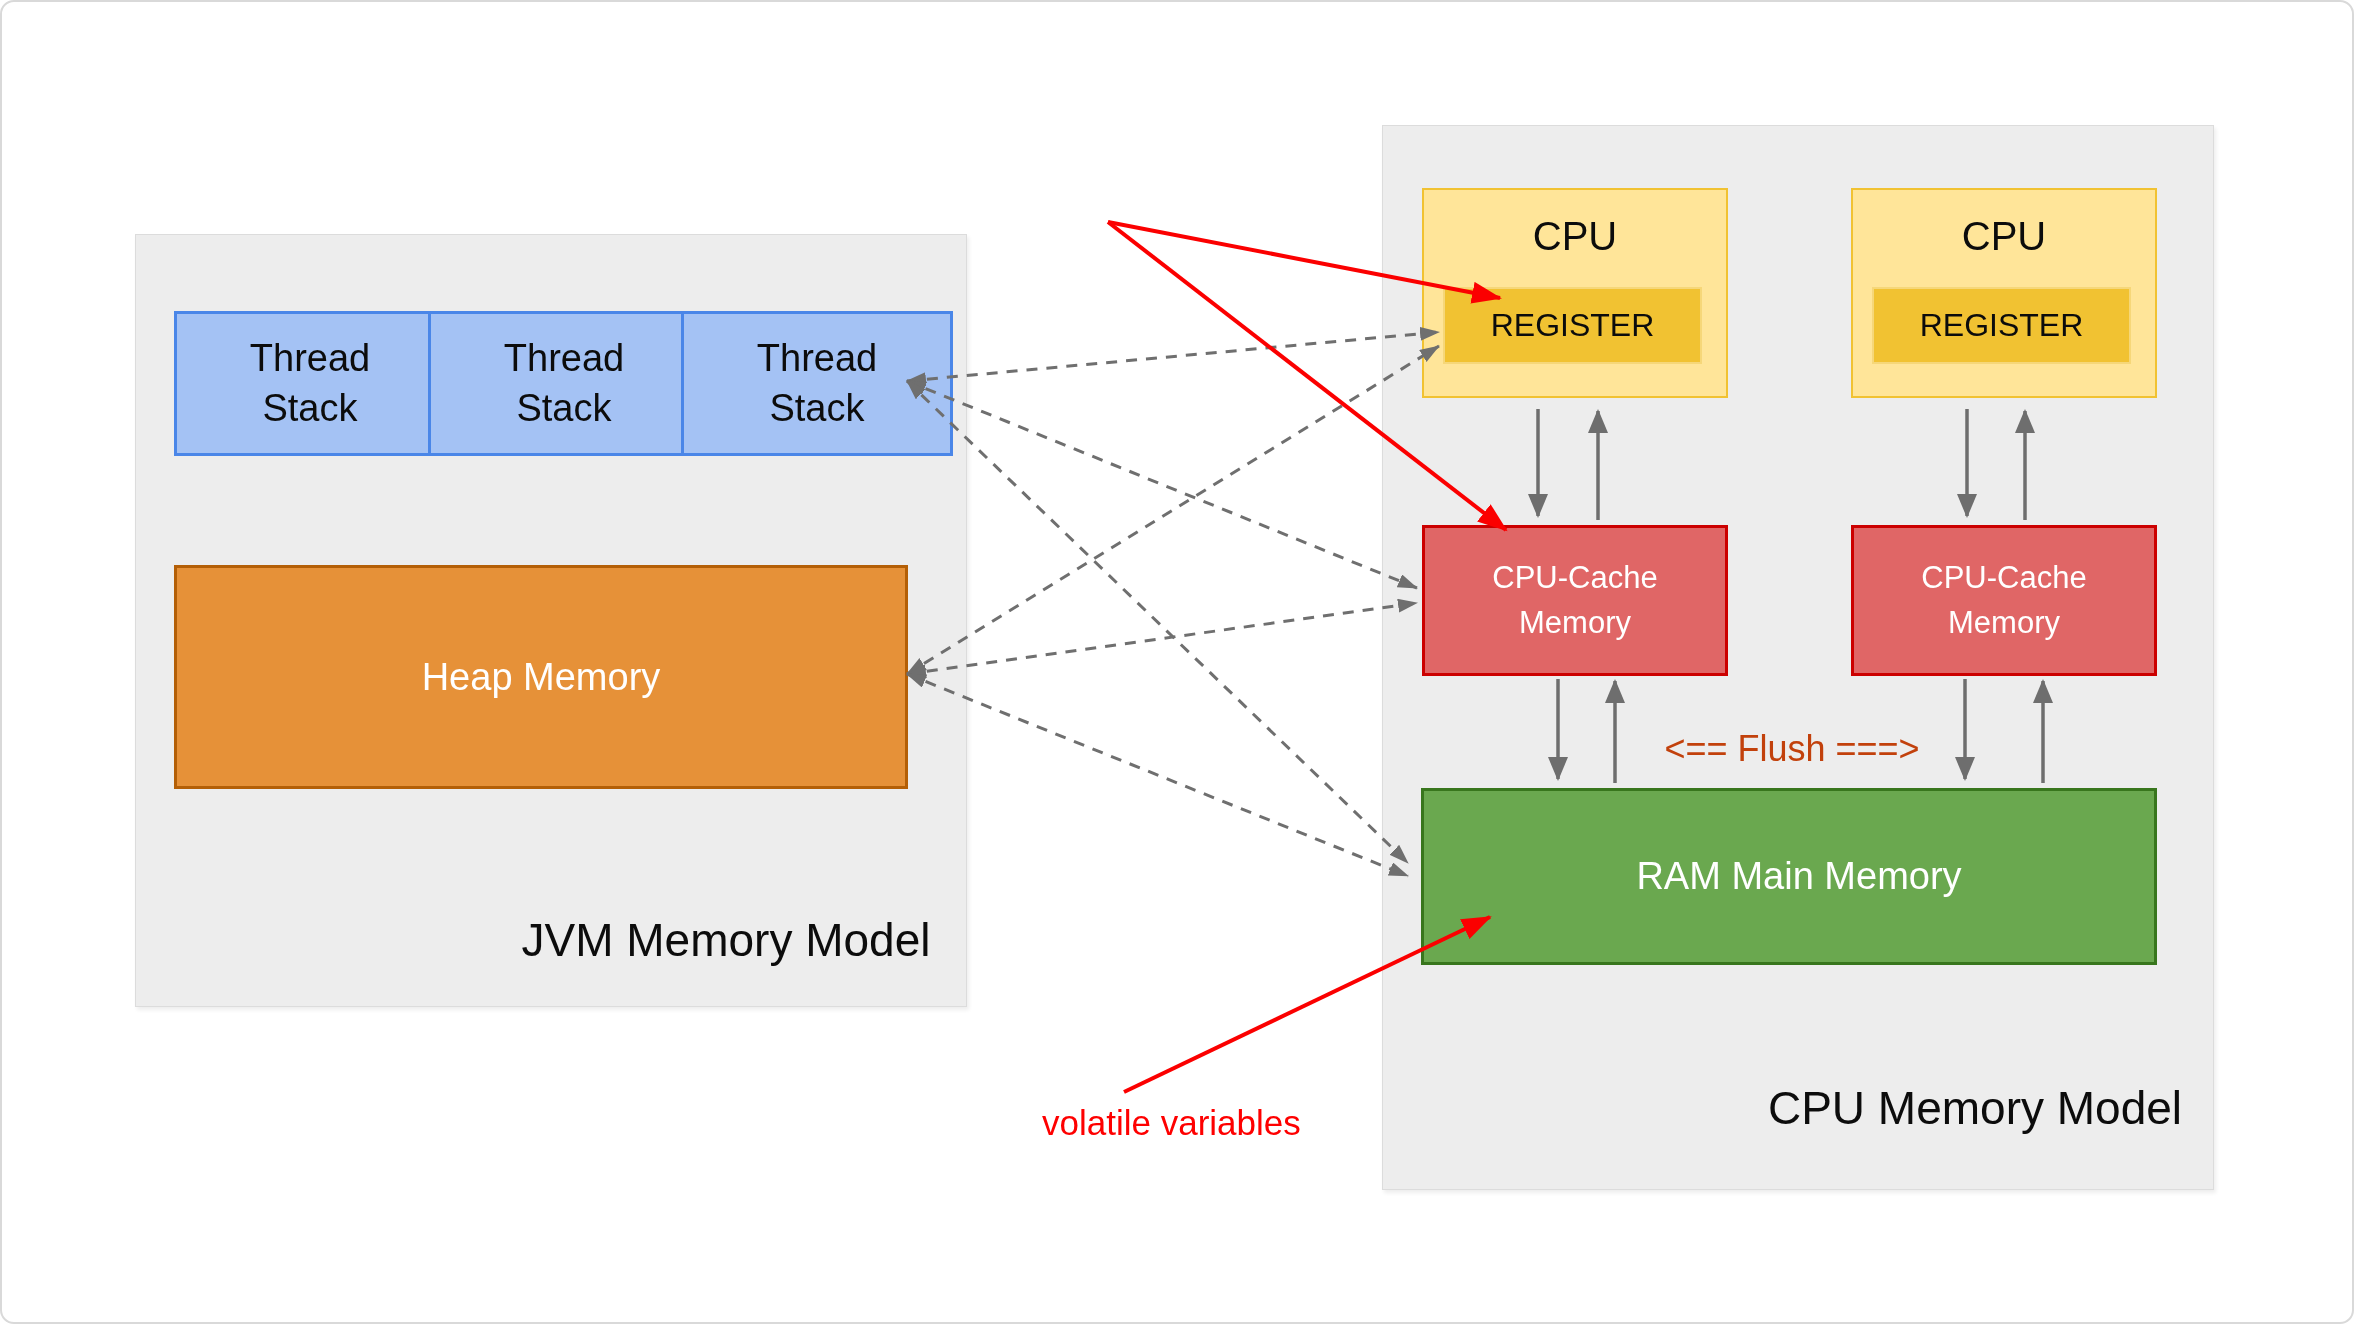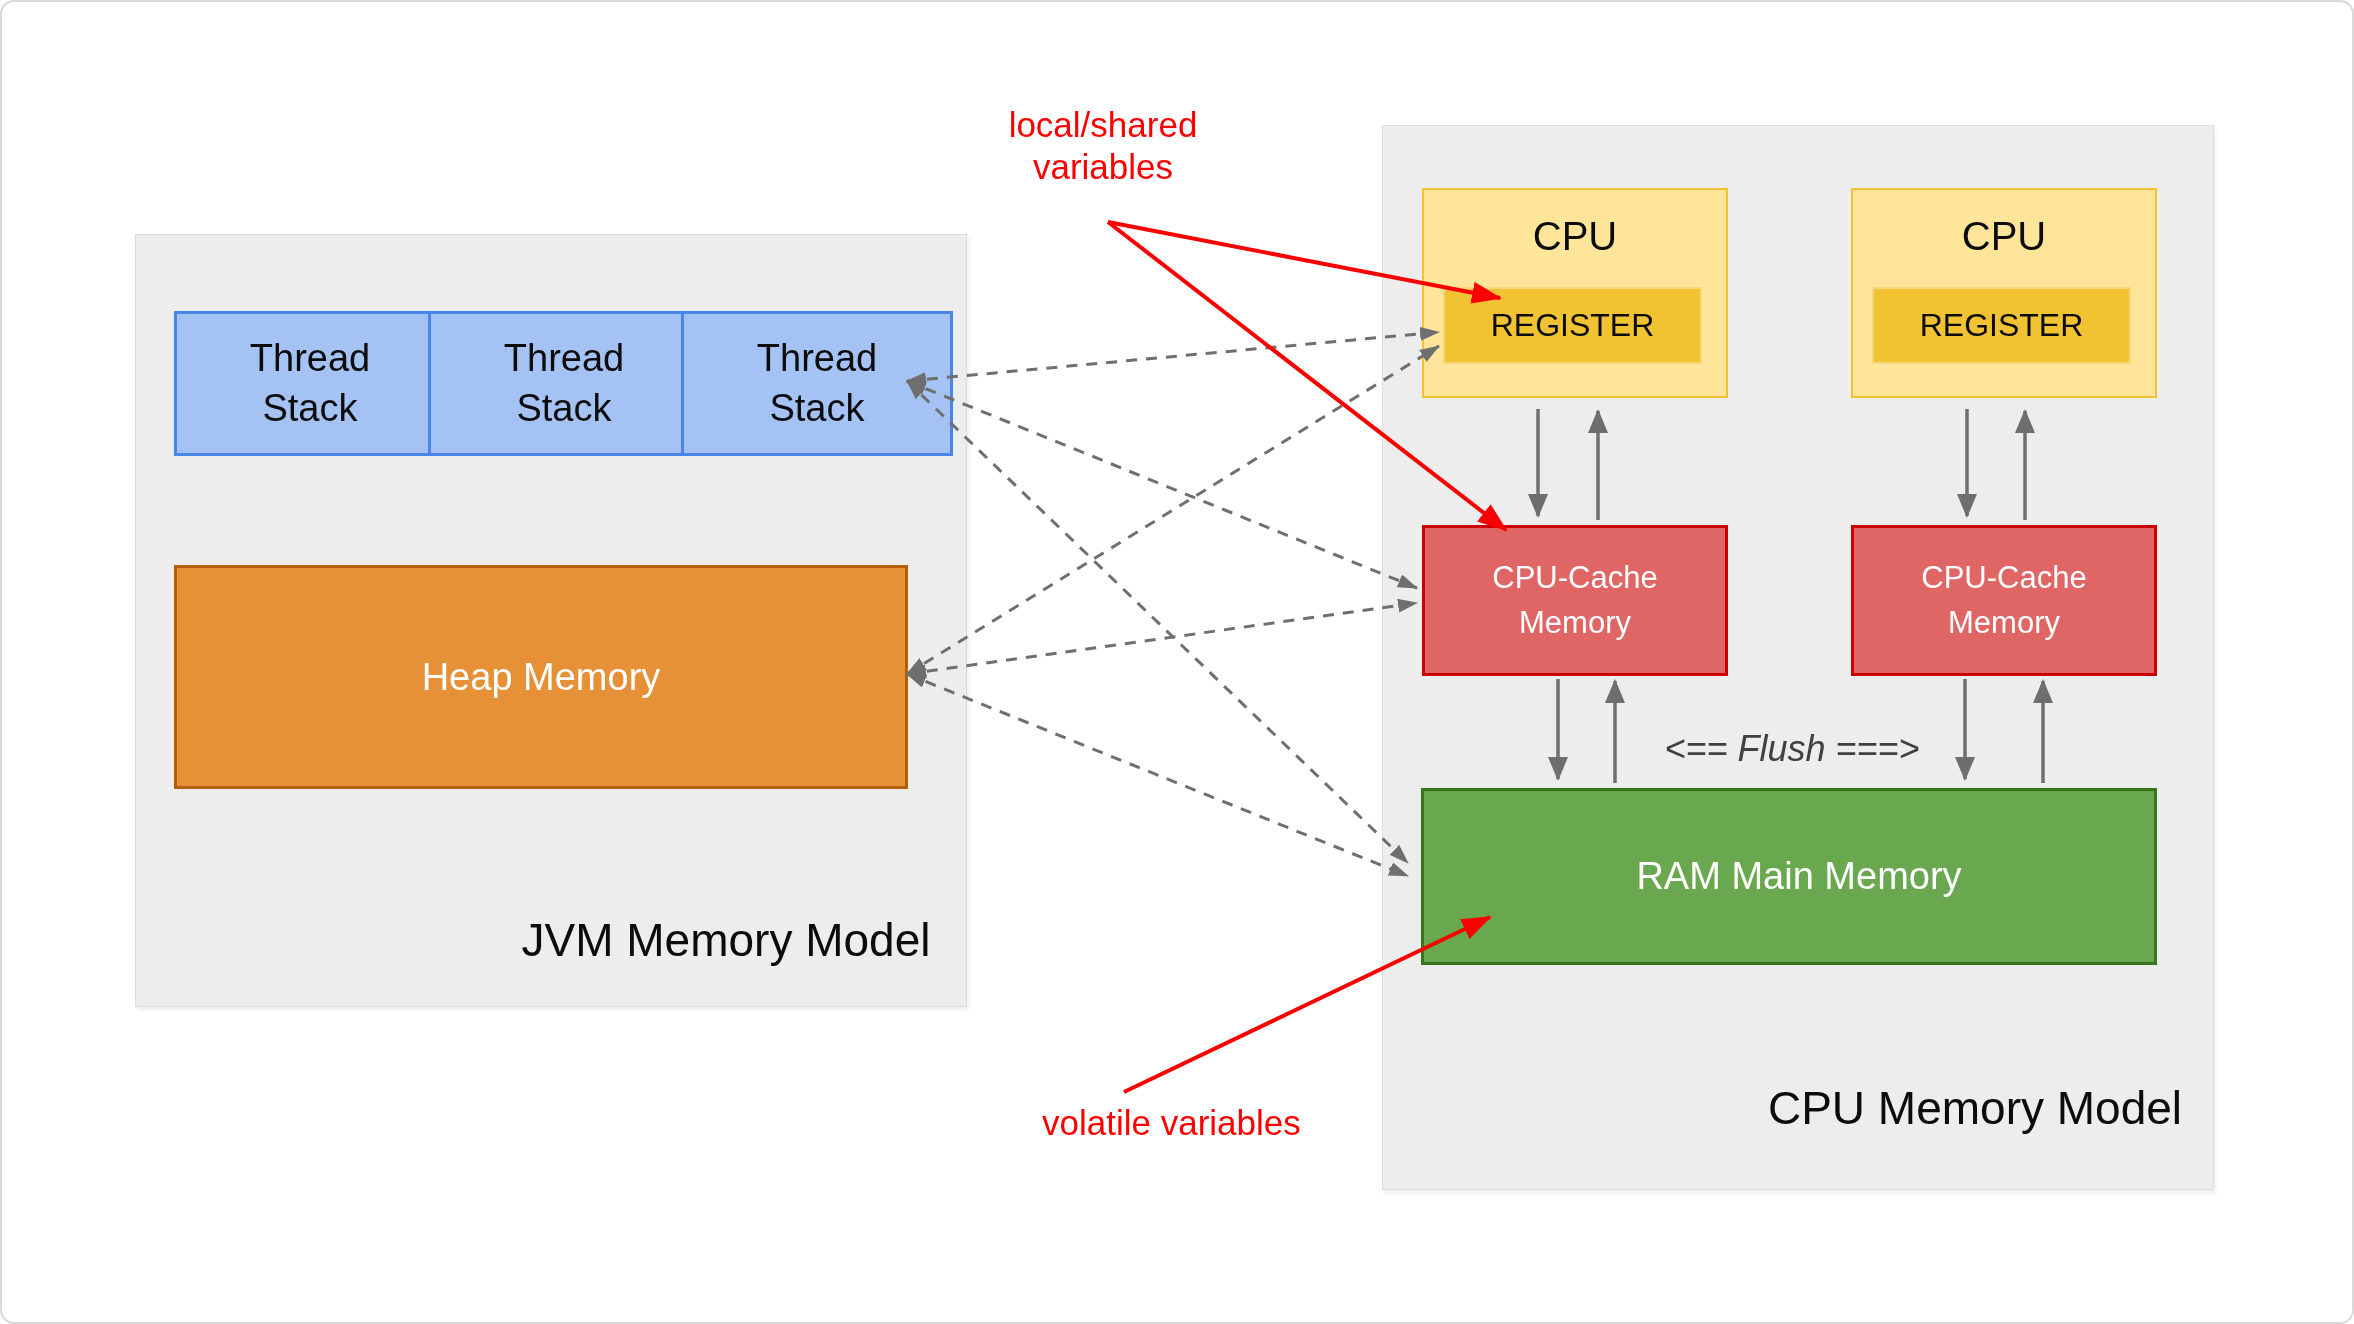--- a/index.html
+++ b/index.html
@@ -74,21 +74,21 @@
   }
   .cache-1{left:39px;} .cache-2{left:468px;}
   .ram{
     left:38px;top:662px;width:736px;height:177px;
     background:#6aa84f;border:3px solid #38761d;
     color:#ffffff;font-size:38px;padding-left:20px;
   }
   .flush-label{
     position:absolute;left:259px;top:602px;width:300px;
     text-align:center;
-    font-size:36px;color:#404040;font-style:italic;
+    font-size:36px;color:#c2410c;
   }
 
   
   .annotation{
     position:absolute;
     color:#fe0000;font-size:35px;line-height:42px;
   }
   .ann-local{left:951px;top:102px;width:300px;text-align:center;}
   .ann-volatile{left:1003px;top:1100px;width:320px;text-align:left;margin-left:37px;}
 
@@ -149,22 +149,20 @@
 
     <div class="flush-label">&lt;== Flush ===&gt;</div>
 
     <div class="box ram">
       <span>RAM Main Memory</span>
     </div>
 
     <div class="panel-title cpu-title">CPU Memory Model</div>
   </div>
 
-  <div class="annotation ann-local prewrap">local/shared
-variables</div>
   <div class="annotation ann-volatile">volatile variables</div>
 
   <svg class="arrow-layer" viewBox="0 0 2354 1324" xmlns="http://www.w3.org/2000/svg">
     <defs>
       <marker id="ah-dash" markerUnits="userSpaceOnUse" markerWidth="22" markerHeight="16" refX="19" refY="7" orient="auto-start-reverse">
         <path d="M0,0 L20,7 L0,14 Z" fill="#6f6f6f"></path>
       </marker>
       <marker id="ah-gray" markerUnits="userSpaceOnUse" markerWidth="26" markerHeight="22" refX="22" refY="10" orient="auto">
         <path d="M0,0 L24,10 L0,20 Z" fill="#6e6e6e"></path>
       </marker>

